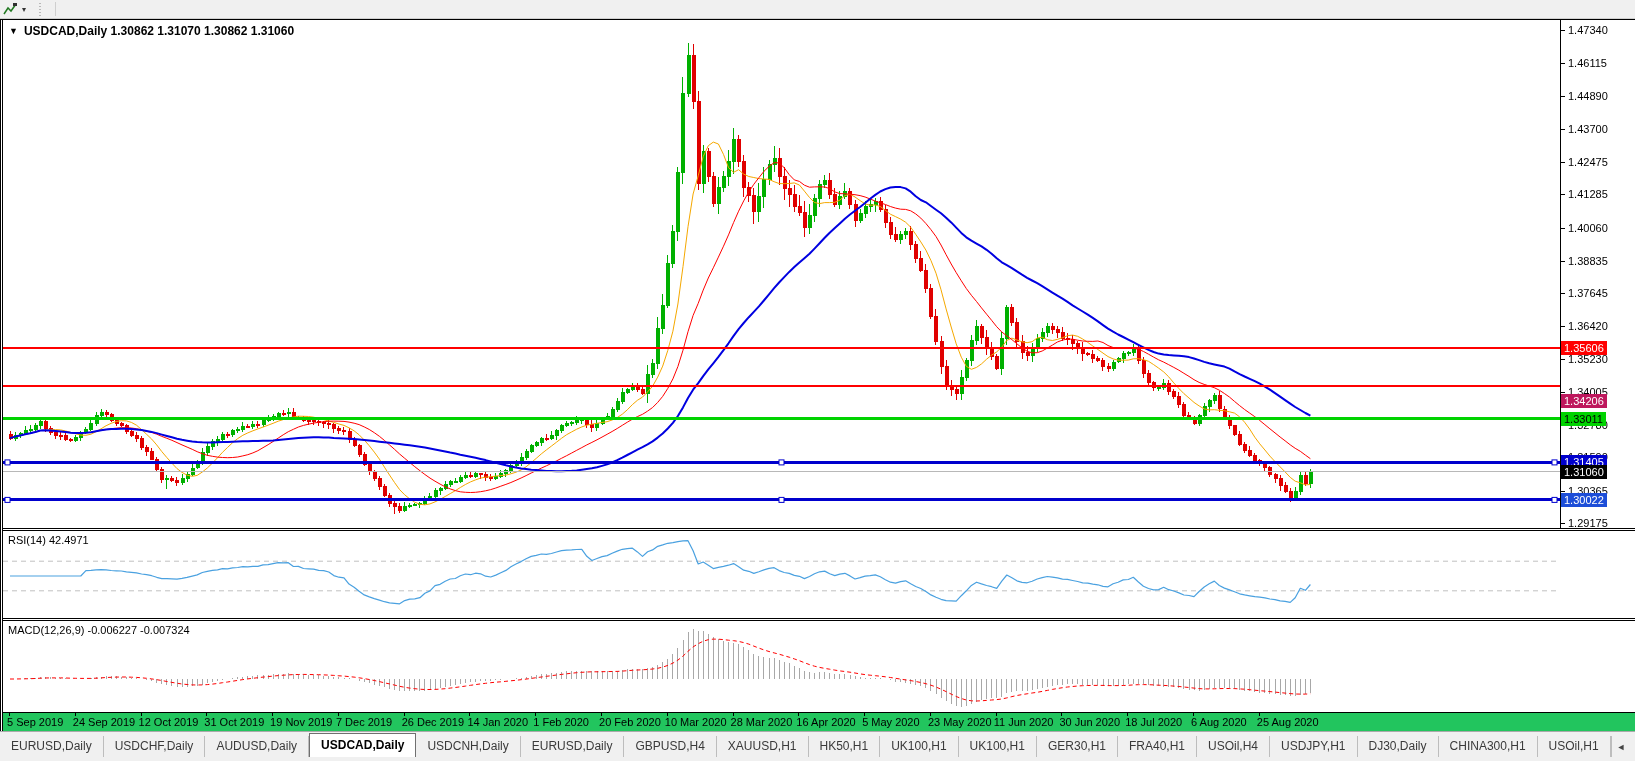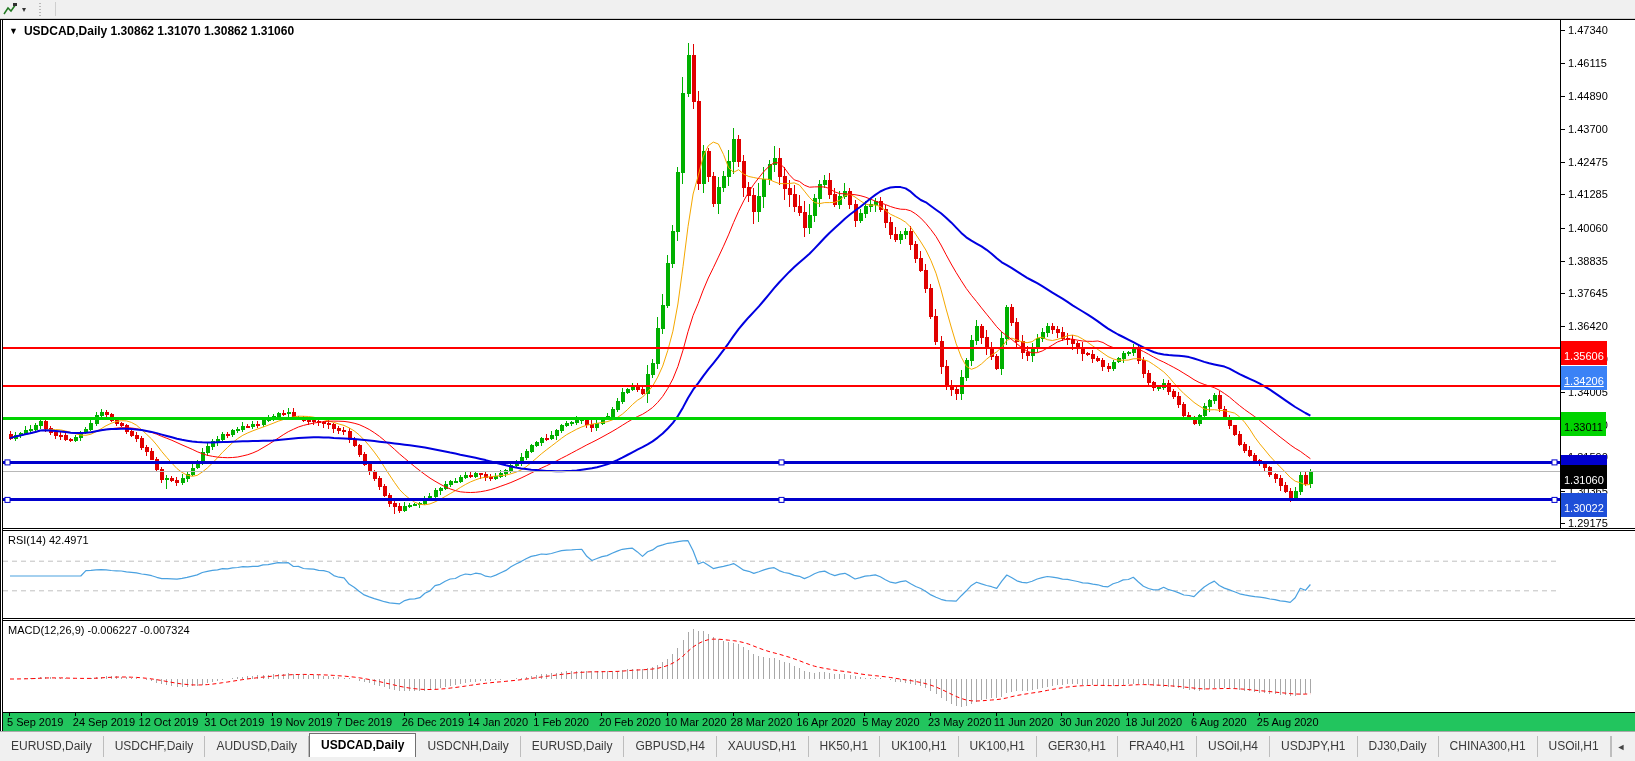--- a/index.html
+++ b/index.html
@@ -23,21 +23,21 @@
   .chart-window{position:absolute;top:19px;left:0;width:1635px;height:712px;background:#fff;
                 border-top:1px solid #000;border-left:3px double #000;}
   .panel{position:relative;width:100%;background:#fff;}
   .panel-main{height:511px;border-bottom:3px double #000;}
   .panel-rsi{height:90px;border-bottom:3px double #000;}
   .panel-macd{height:92px;border-bottom:1px solid #000;}
   .plot{position:absolute;top:0;left:0;}
   .axis{position:absolute;top:0;left:1557px;right:0;bottom:0;background:#fff;border-left:1px solid #000;}
   .tick-label{position:absolute;left:7px;height:12px;line-height:12px;white-space:nowrap;}
   .tick-dash{position:absolute;left:0;width:4px;height:1px;background:#000;}
-  .price-badge{position:absolute;left:0;height:24px;line-height:14px;padding:8px 3px;white-space:nowrap;z-index:3;}
+  .price-badge{position:absolute;left:0;height:14px;line-height:14px;padding:0 3px;white-space:nowrap;z-index:3;}
   .chart-title{position:absolute;top:4px;left:6px;font-size:12px;font-weight:bold;z-index:4;display:flex;gap:6px;}
   .chart-title .obj-caret{font-size:9px;line-height:15px;}
   .ind-label{position:absolute;top:3px;left:5px;font-size:11px;z-index:4;}
 
   
   .date-row{position:relative;width:100%;height:18px;background:#22c55e;}
   .date-label{position:absolute;top:3px;white-space:nowrap;}
   .date-tick{position:absolute;top:0;width:1px;height:3px;background:#000;}
 
   
@@ -119,21 +119,21 @@
           <div class="tick-label" style="top: 366px;">1.34005</div>
           <div class="tick-dash" style="top: 405px;"></div>
           <div class="tick-label" style="top: 399px;">1.32780</div>
           <div class="tick-dash" style="top: 437px;"></div>
           <div class="tick-label" style="top: 431px;">1.31590</div>
           <div class="tick-dash" style="top: 471px;"></div>
           <div class="tick-label" style="top: 465px;">1.30365</div>
           <div class="tick-dash" style="top: 503px;"></div>
           <div class="tick-label" style="top: 497px;">1.29175</div>
           <div class="price-badge" style="top: 321px; background: rgb(255, 0, 0); color: rgb(255, 255, 255);">1.35606</div>
-          <div class="price-badge" style="top: 346px; background: #3b82f6; color: rgb(255, 255, 255); text-decoration: underline;">1.34206</div>
+          <div class="price-badge" style="top: 374px; background: #be185d; color: rgb(255, 255, 255);">1.34206</div>
           <div class="price-badge" style="top: 392px; background: rgb(0, 211, 0); color: rgb(0, 0, 0);">1.33011</div>
           <div class="price-badge" style="top: 435px; background: rgb(0, 0, 205); color: rgb(255, 255, 255);">1.31405</div>
           <div class="price-badge" style="top: 473px; background: #1d4ed8; color: rgb(255, 255, 255);">1.30022</div>
           <div class="price-badge" style="top: 445px; background: rgb(0, 0, 0); color: rgb(255, 255, 255);">1.31060</div>
         </div>
       <div class="chart-title">
         <span class="obj-caret">▼</span>
         <span>USDCAD,Daily 1.30862 1.31070 1.30862 1.31060</span>
       </div>
     </div>

